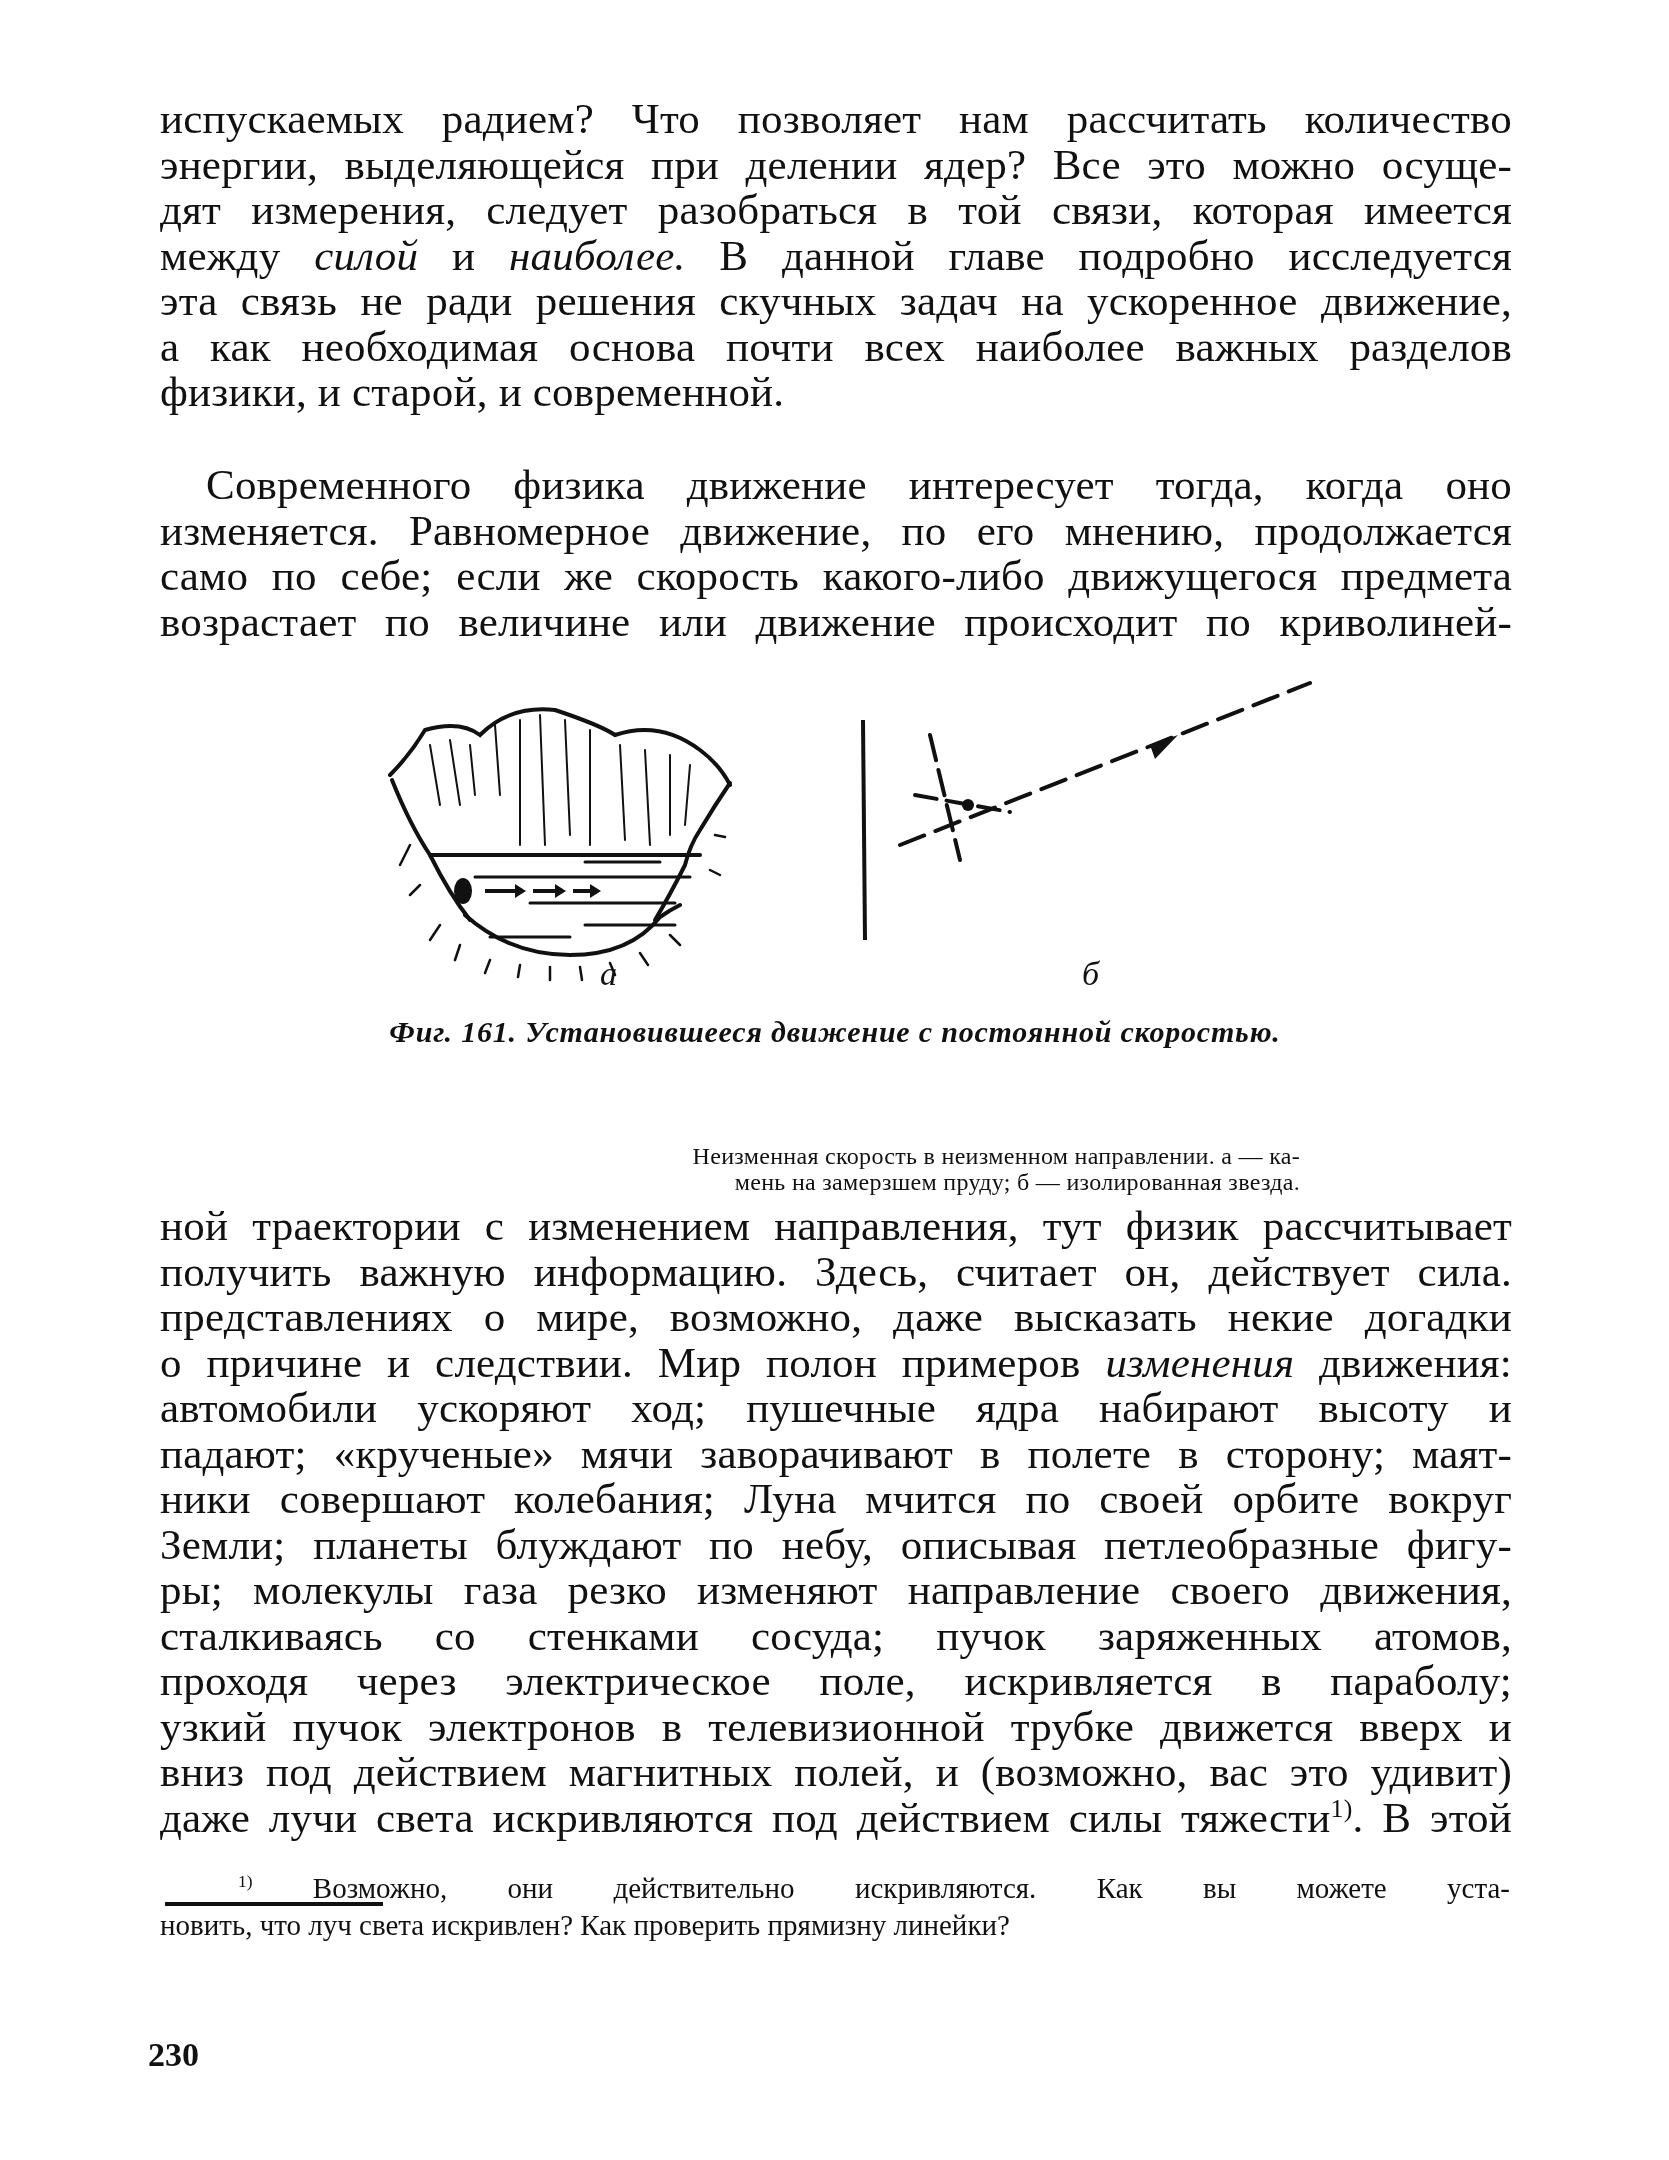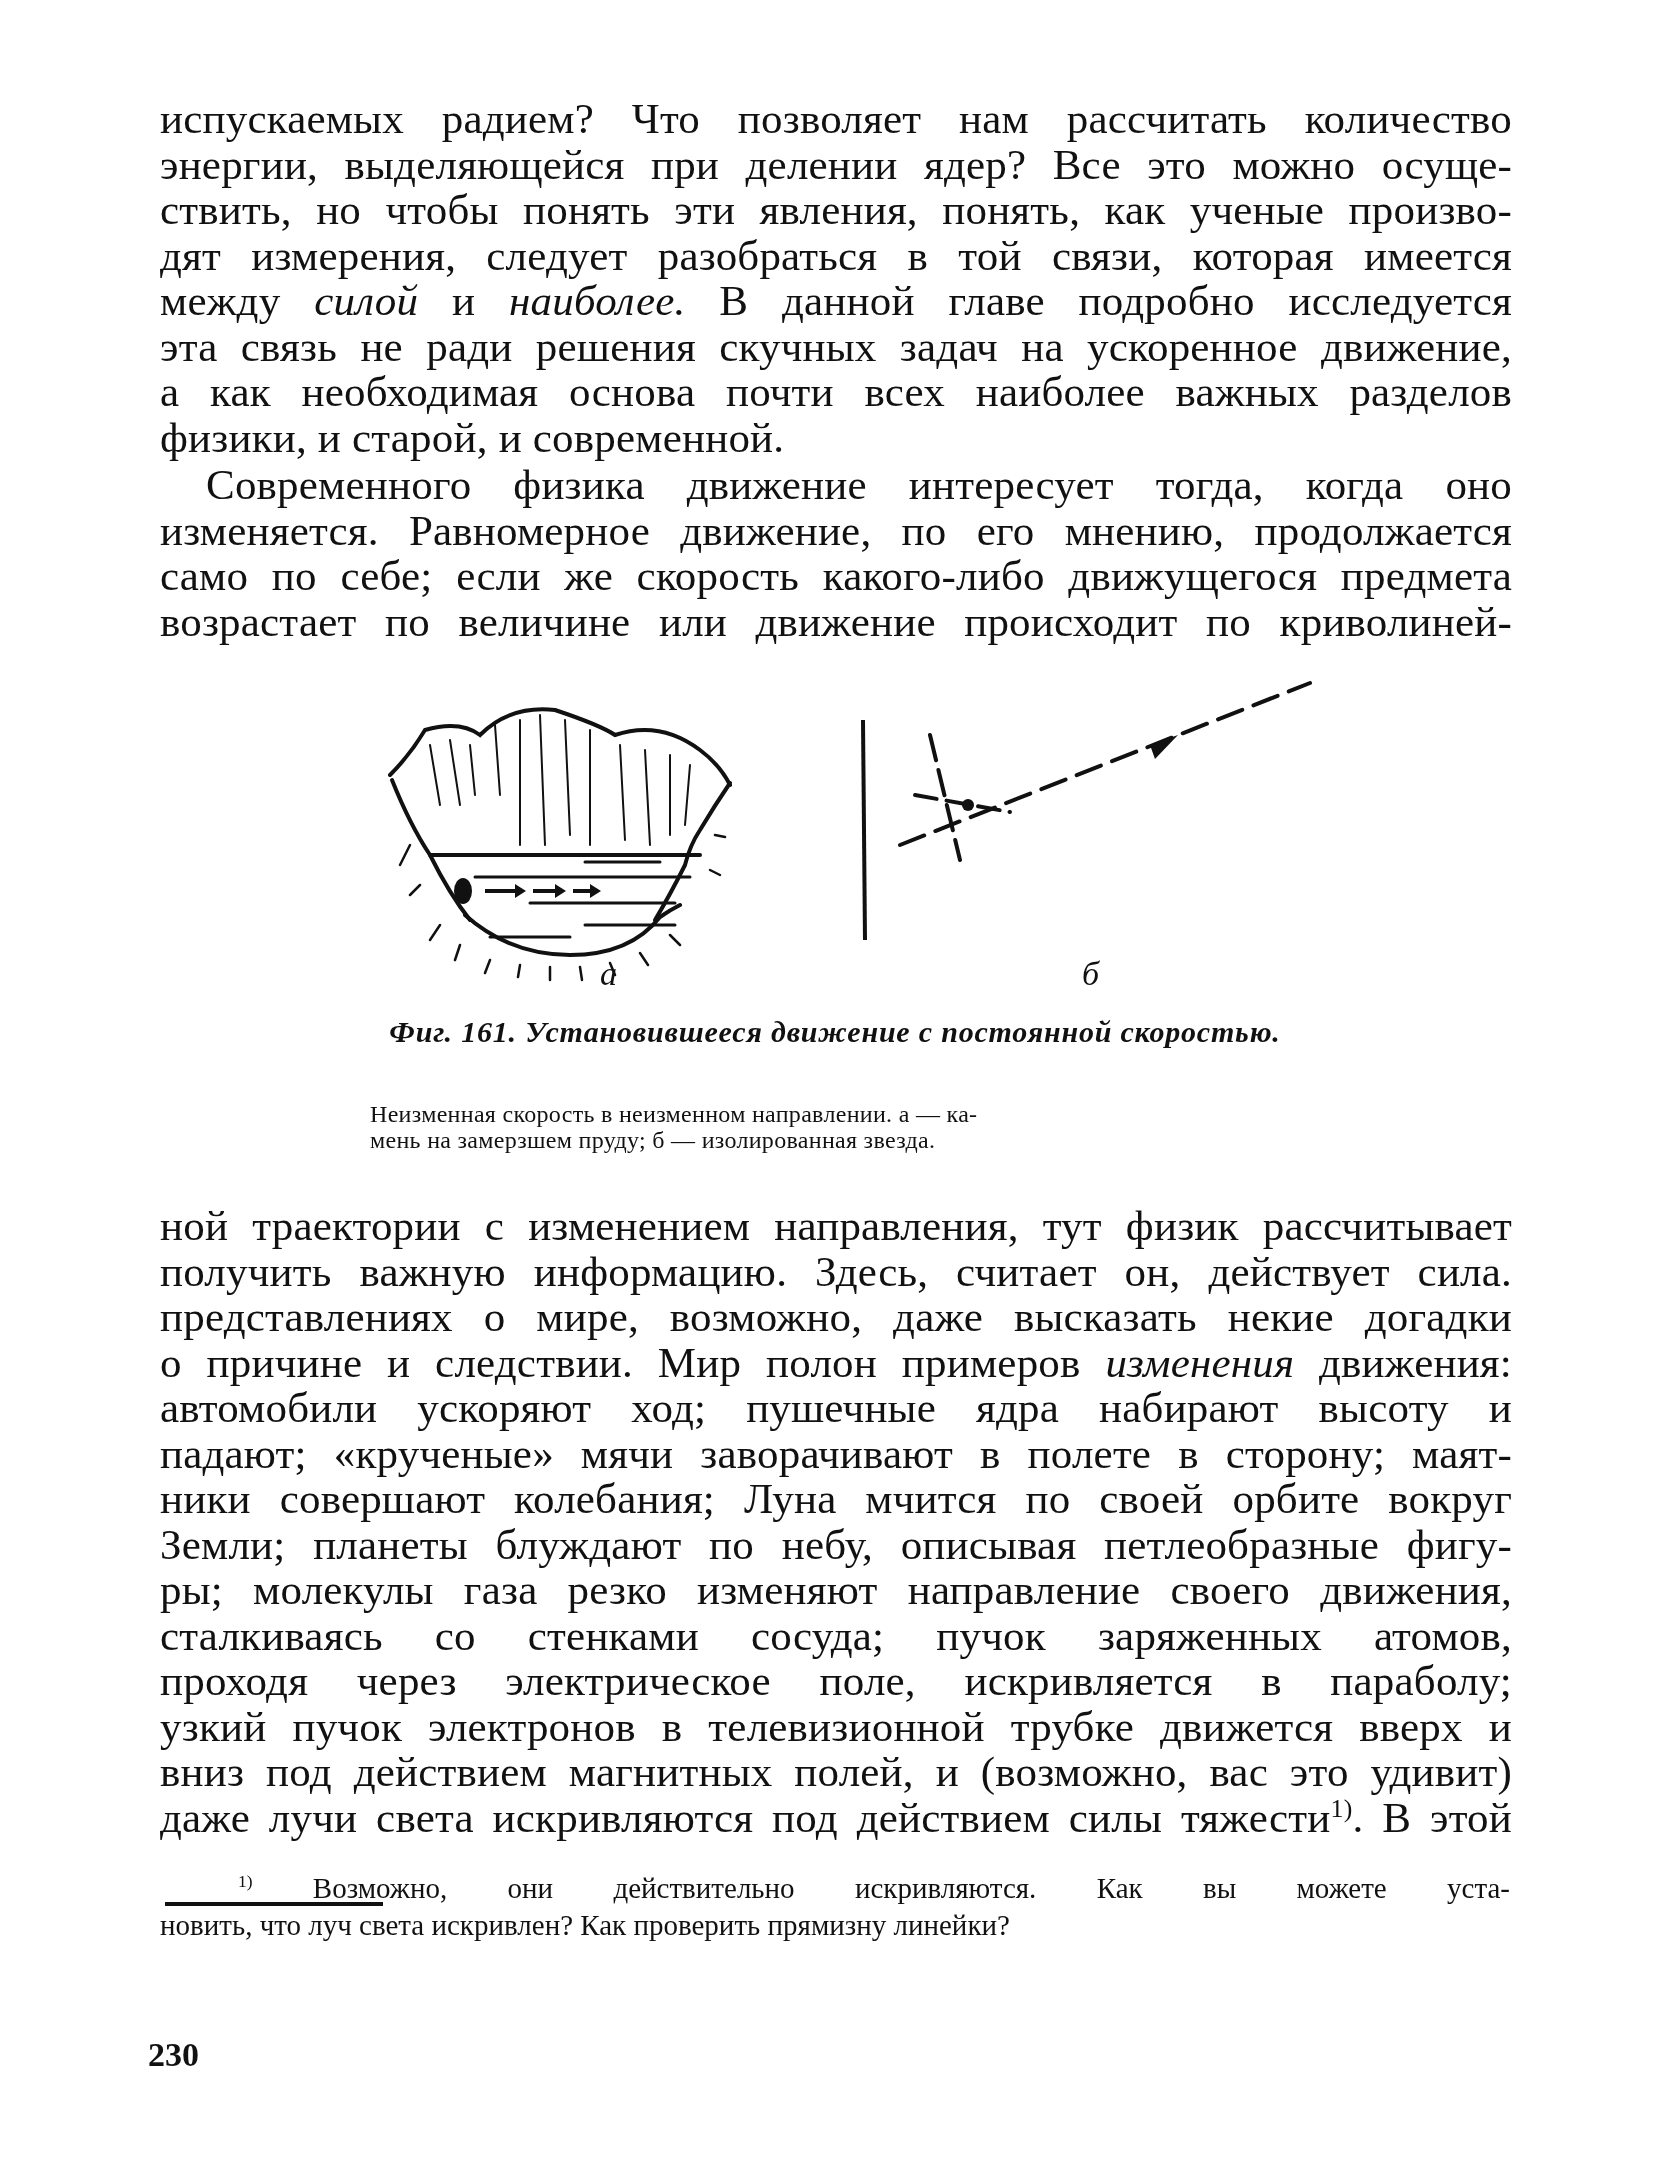--- a/index.html
+++ b/index.html
@@ -23,22 +23,22 @@
   .figure { position: absolute; left: 370px; top: 655px; width: 960px; height: 350px; }
   .fig-label { position: absolute; font-style: italic; font-size: 34px; }
   #label-a { left: 600px; top: 955px; }
   #label-b { left: 1082px; top: 955px; }
   .caption-title {
     position: absolute; left: 370px; width: 930px; top: 1013px;
     font-style: italic; font-weight: bold; font-size: 30px; line-height: 38px; text-align: center;
     letter-spacing: 0.8px;
   }
   .caption-desc {
-    position: absolute; left: 370px; width: 930px; top: 1101px;
-    font-size: 24px; line-height: 26px; text-align: left; letter-spacing: 0.3px;
+    position: absolute; left: 370px; width: 930px; top: 1143px;
+    font-size: 24px; line-height: 26px; text-align: right; letter-spacing: 0.3px;
   }
   .caption-desc .ln { display: block; white-space: nowrap; }
   .rule { position: absolute; left: 165px; top: 1902px; width: 218px; height: 4px; background: #111; }
   .footnote {
     position: absolute; left: 160px; width: 1350px; top: 1870px;
     font-size: 29px; line-height: 37px;
   }
   .footnote .ln { display: block; white-space: nowrap; text-align: justify; text-align-last: justify; }
   .footnote .ln.first { padding-left: 78px; }
   .footnote .ln.last { text-align-last: left; }
@@ -46,21 +46,20 @@
   .page-number {
     position: absolute; left: 148px; top: 2036px; font-size: 34px; font-weight: bold;
   }
 </style>
 </head>
 <body>
 
 <div id="block1" class="text-block">
   <span class="line">испускаемых радием? Что позволяет нам рассчитать количество</span>
   <span class="line">энергии, выделяющейся при делении ядер? Все это можно осуще-</span>
-  <span class="line">ствить, но чтобы понять эти явления, понять, как ученые произво-</span>
   <span class="line">дят измерения, следует разобраться в той связи, которая имеется</span>
   <span class="line"><span>между </span><em>силой</em><span> и </span><em>наиболее.</em><span> В данной главе подробно исследуется</span></span>
   <span class="line">эта связь не ради решения скучных задач на ускоренное движение,</span>
   <span class="line">а как необходимая основа почти всех наиболее важных разделов</span>
   <span class="line last">физики, и старой, и современной.</span>
 </div>
 
 <div id="block2" class="text-block">
   <span class="line indent">Современного физика движение интересует тогда, когда оно</span>
   <span class="line">изменяется. Равномерное движение, по его мнению, продолжается</span>

